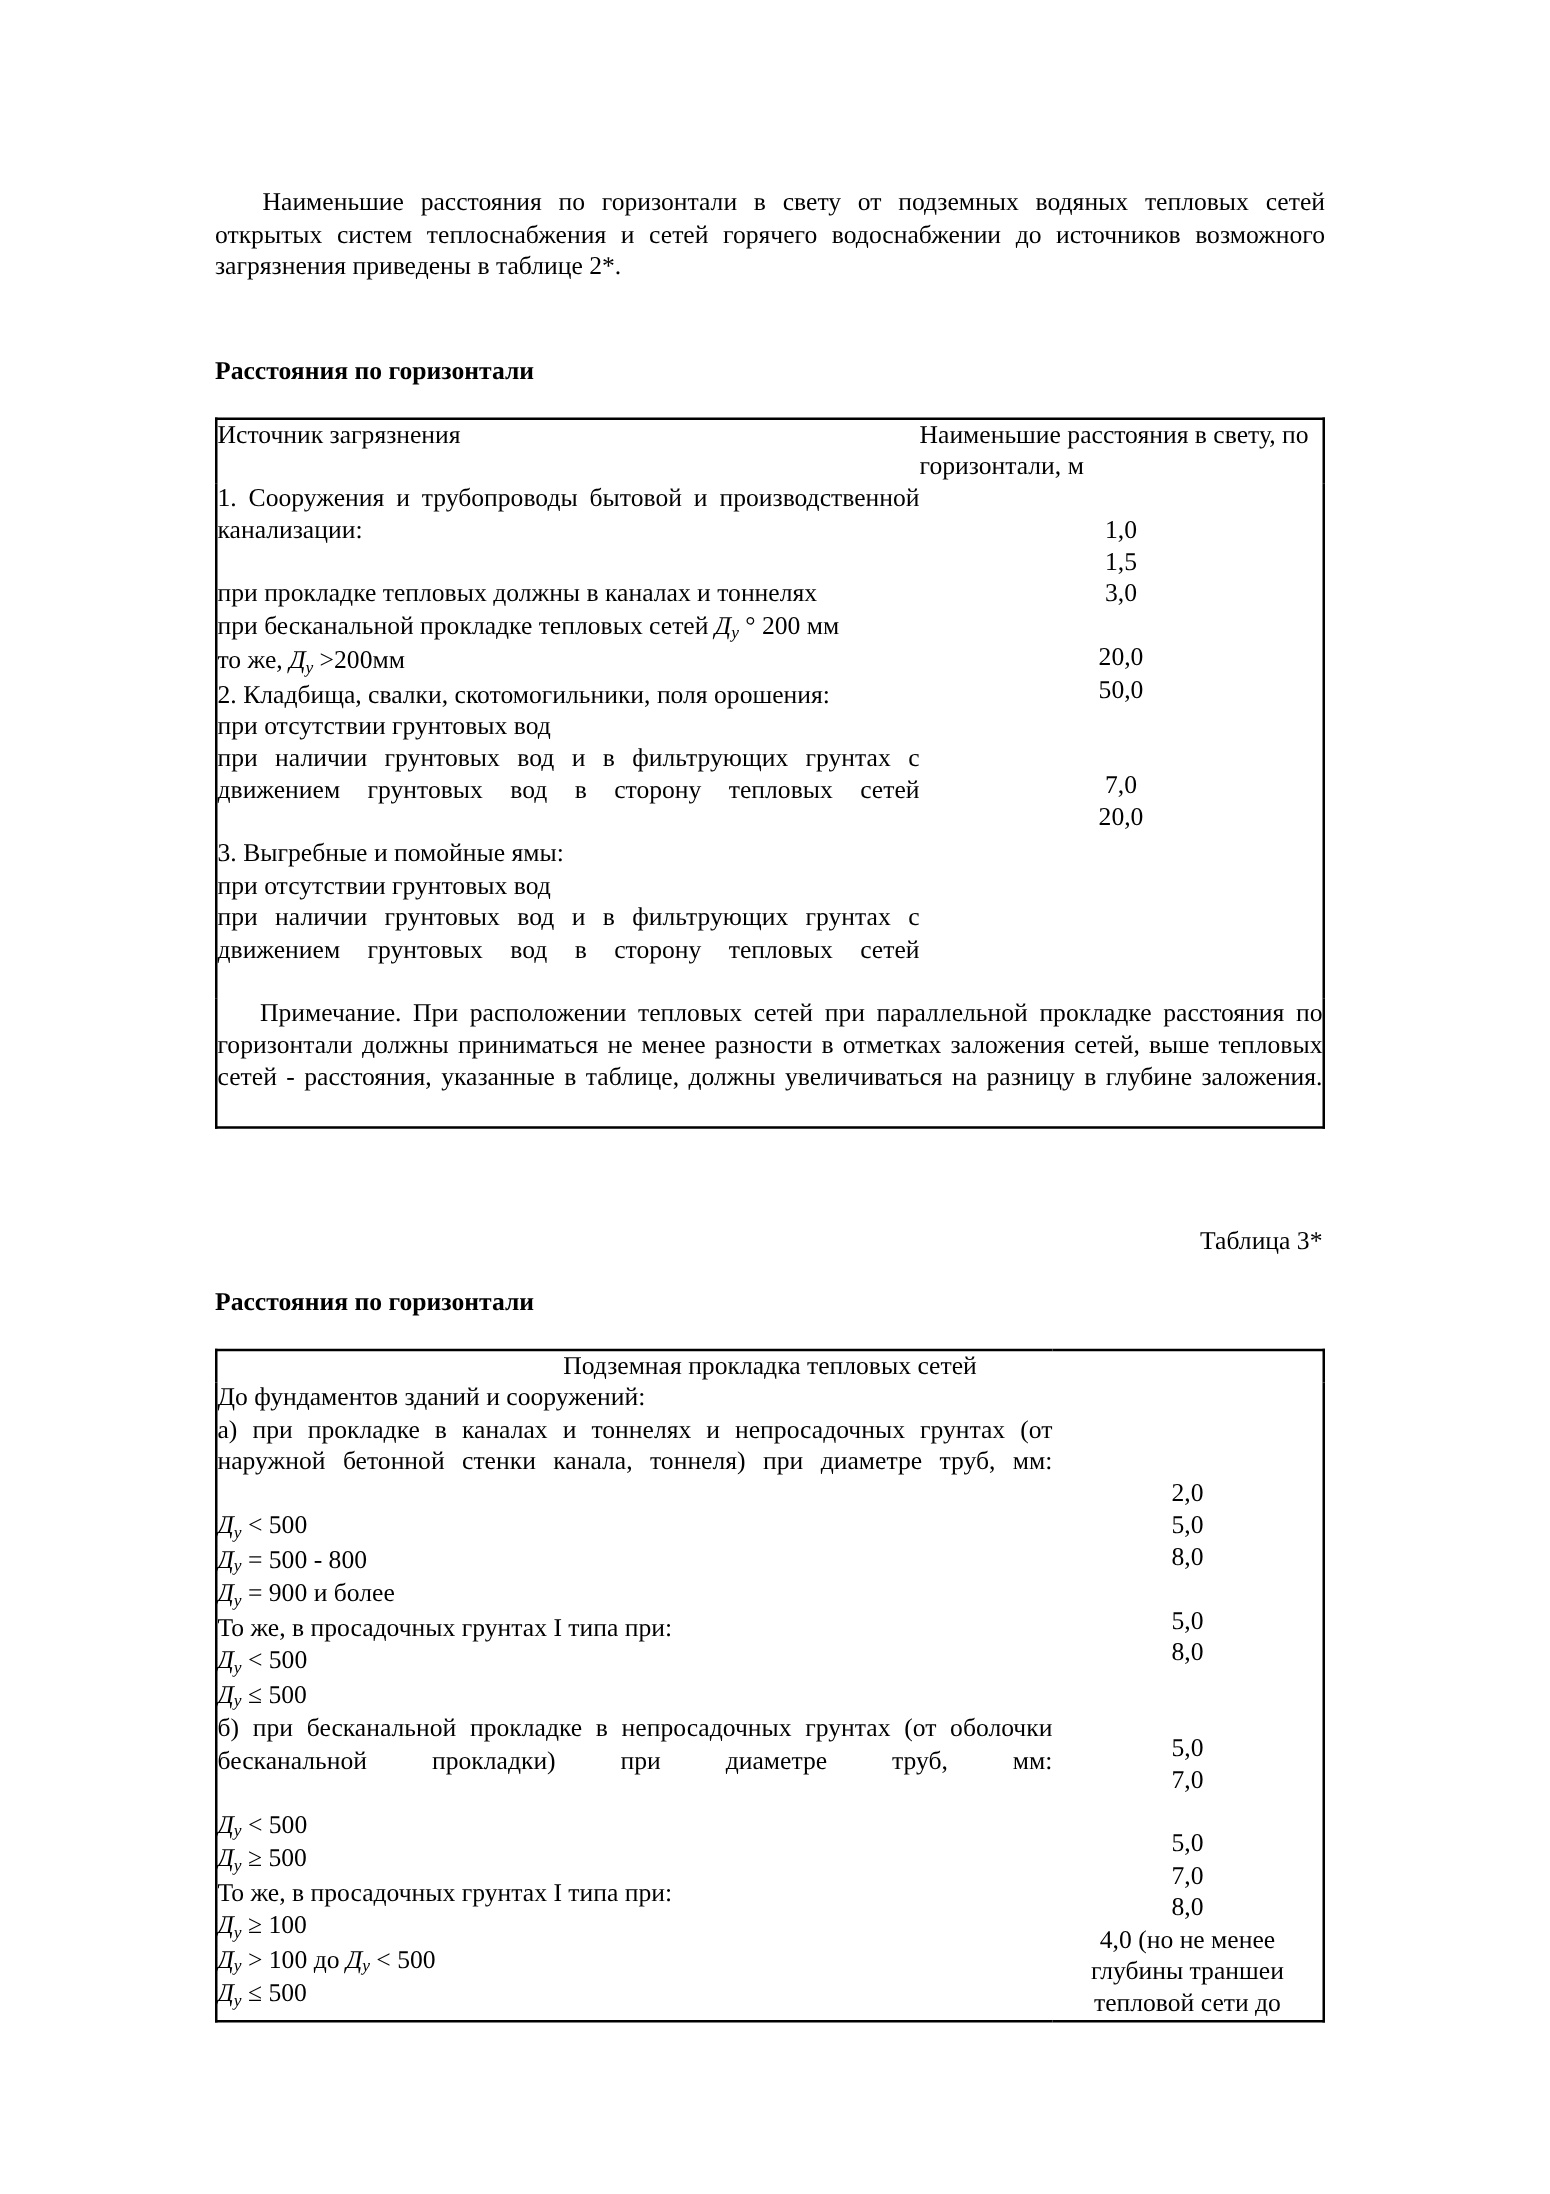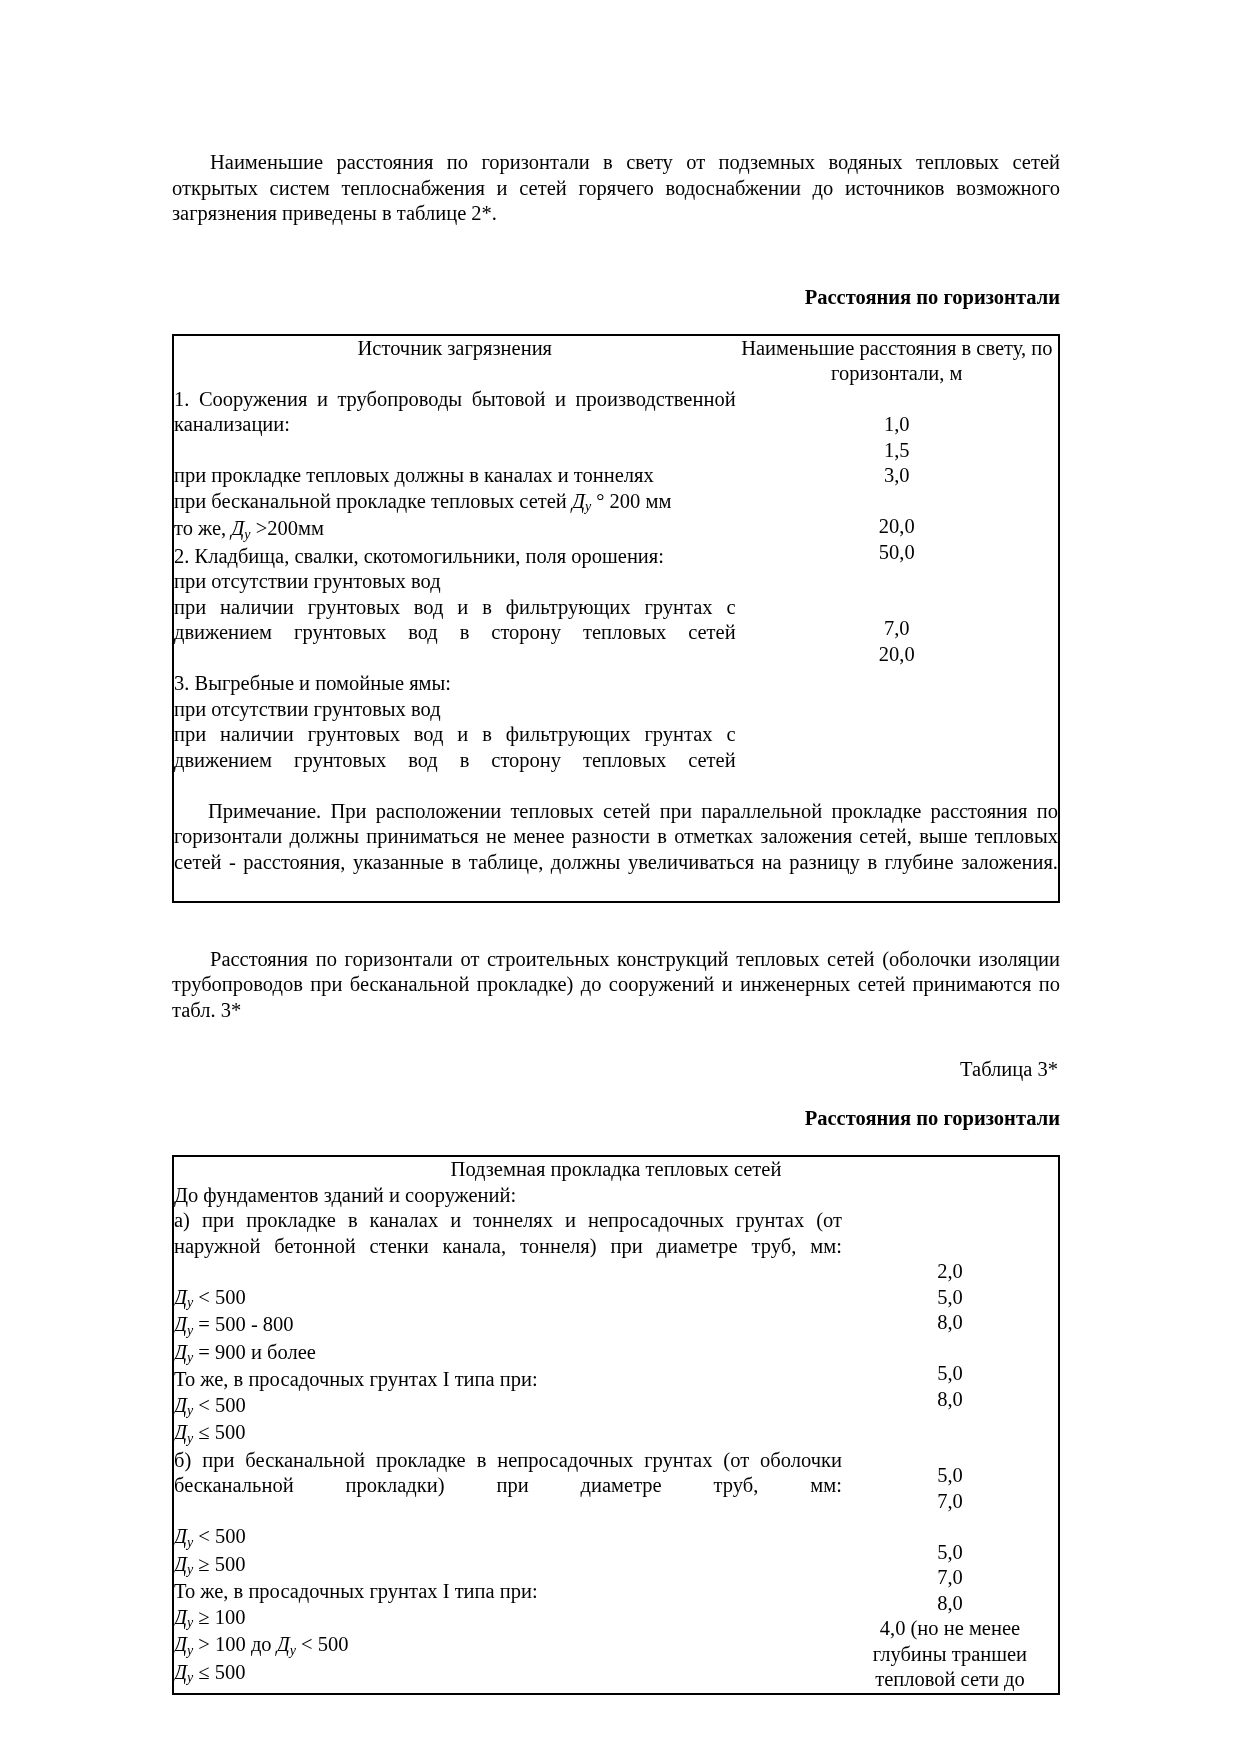--- a/index.html
+++ b/index.html
@@ -36,21 +36,21 @@
 
   .table-caption-right {
     font-size: 20.5px;
     line-height: 25px;
     text-align: right;
     padding-right: 2px;
   }
   .table-title {
     font-size: 20.5px;
     line-height: 25px;
-    text-align: right;
+    text-align: left;
     font-weight: bold;
   }
 
   table.doc-table {
     width: 100%;
     border-collapse: collapse;
     table-layout: fixed;
     font-size: 20.5px;
     line-height: 25.5px;
   }
@@ -63,21 +63,20 @@
   }
   .tbl-outer {
     border: 2px solid #000;
     border-collapse: collapse;
   }
   .colsplit {
     border-right: 2px solid #000;
   }
   .hdr-row td {
     border-bottom: 2px solid #000;
-    text-align: center;
     padding: 3px 6px 4px 6px;
   }
   .body-cell {
     padding: 0 6px 0 6px;
   }
   .val-cell {
     text-align: center;
     padding: 0 6px;
   }
   .lines .ln {
@@ -173,21 +172,20 @@
       </tr>
 
       <tr>
         <td class="note-cell just note-indent" colspan="2">Примечание. При  расположении тепловых сетей при параллельной прокладке расстояния по горизонтали должны приниматься не менее разности в отметках   заложения сетей, выше тепловых сетей - расстояния, указанные в таблице, должны увеличиваться на разницу в глубине заложения.</td>
       </tr>
     </tbody>
   </table>
 
   <div class="spacer-lg"></div>
 
-  <p class="para">Расстояния по горизонтали от строительных конструкций тепловых сетей (оболочки изоляции трубопроводов при бесканальной прокладке) до сооружений и инженерных сетей принимаются по табл. 3*</p>
 
   <div class="spacer-md"></div>
 
   <div class="table-caption-right">Таблица 3*</div>
 
   <div class="spacer-sm"></div>
 
   <div class="table-title">Расстояния по горизонтали</div>
 
   <div class="spacer-sm"></div>

